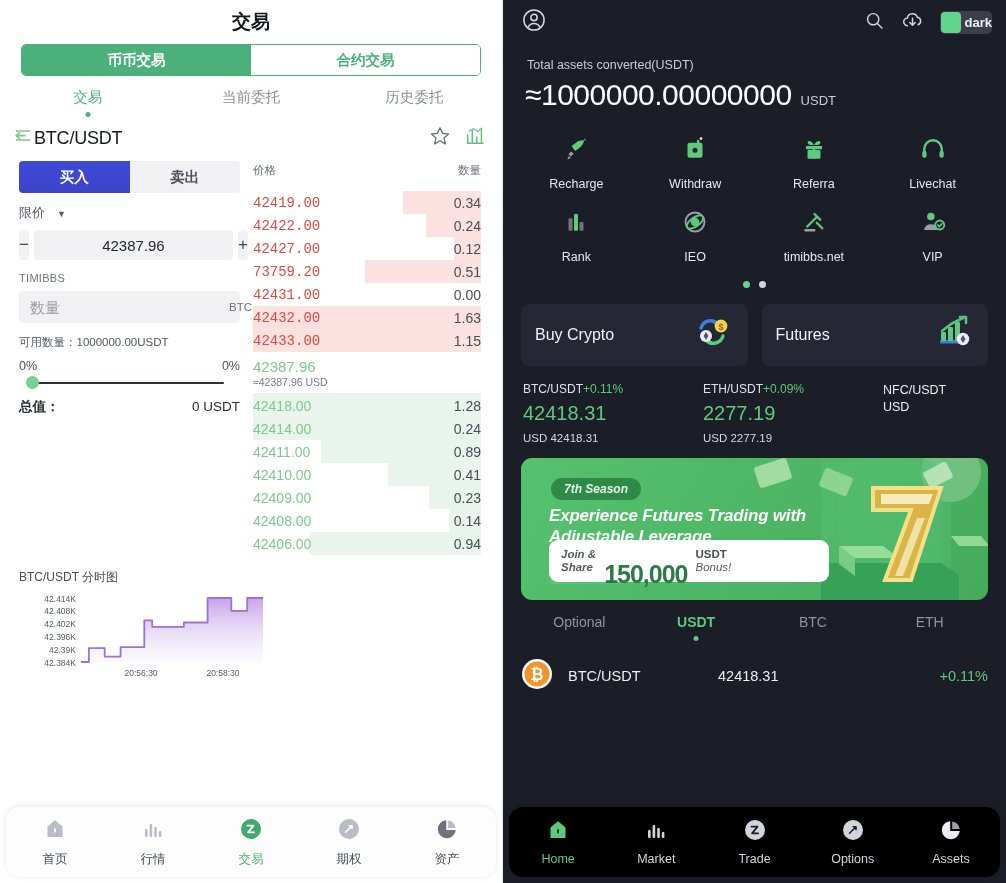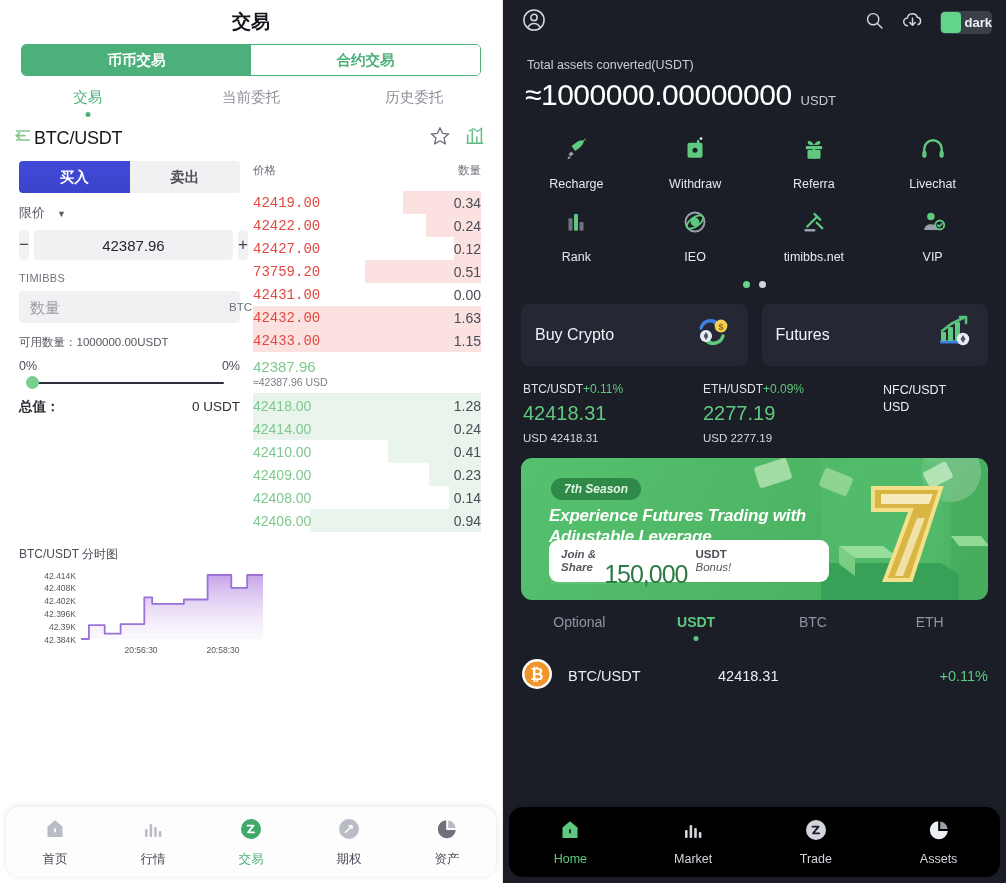--- a/index.html
+++ b/index.html
@@ -217,21 +217,21 @@
     position: absolute; left: 28px; top: 47px; width: 300px;
     font-size: 17px; font-weight: 700; color: #ffffff; line-height: 21px;
     font-style: italic; letter-spacing: -0.2px;
   }
   .bn-pill {
     position: absolute; left: 28px; bottom: 18px; width: 280px; height: 42px;
     background: #ffffff; border-radius: 9px; display: flex; align-items: center;
     padding: 0 12px; gap: 8px;
   }
   .bn-join { font-size: 11.5px; font-style: italic; color: #55585f; line-height: 13px; font-weight: 700;}
-  .bn-num { font-size: 25px; font-weight: 400; color: #2c7a44; letter-spacing: -1px; margin-top: 26px; }
+  .bn-num { font-size: 25px; font-weight: 700; color: #2c7a44; letter-spacing: -1px; margin-top: 26px; }
   .bn-usdt { font-size: 11.5px; font-weight: 700; color: #4a4d54; line-height: 13px; }
   .bn-bonus { font-size: 11.5px; font-style: italic; color: #55585f; line-height: 13px; }
 
   .mkt-tabs { display: flex; padding: 14px 18px 0 18px; }
   .mkt-tab {
     flex: 1; text-align: center; font-size: 14px; color: #9094a0;
     position: relative; padding-bottom: 14px; cursor: pointer;
   }
   .mkt-tab.active { color: #5fc97f; font-weight: 700; }
   .mkt-tab.active::after {
@@ -387,20 +387,25 @@
         <div id="bids">
             <div class="book-row bid">
               <div class="depth" style="width: 100%;"></div>
               <span class="bk-price">42418.00</span>
               <span class="bk-amt">1.28</span>
             </div>
             <div class="book-row bid">
               <div class="depth" style="width: 100%;"></div>
               <span class="bk-price">42414.00</span>
               <span class="bk-amt">0.24</span>
+            </div>
+            <div class="book-row bid">
+              <div class="depth" style="width: 70%;"></div>
+              <span class="bk-price">42411.00</span>
+              <span class="bk-amt">0.89</span>
             </div>
             <div class="book-row bid">
               <div class="depth" style="width: 41%;"></div>
               <span class="bk-price">42410.00</span>
               <span class="bk-amt">0.41</span>
             </div>
             <div class="book-row bid">
               <div class="depth" style="width: 23%;"></div>
               <span class="bk-price">42409.00</span>
               <span class="bk-amt">0.23</span>
@@ -757,20 +762,29 @@
           <svg width="24" height="24" viewBox="0 0 24 24">
               <circle cx="12" cy="12" r="10" fill="#d2d5dc"></circle>
               <path d="M8.4 8.6h6.2l-5.6 6.8h6.2" stroke="#1b1d27" stroke-width="1.7" fill="none" stroke-linecap="round" stroke-linejoin="round"></path>
             </svg>
         </span>
         <span class="tab-lbl">Trade</span>
       </div>
       <div class="tab-item">
         <span>
           <svg width="24" height="24" viewBox="0 0 24 24">
+              <circle cx="12" cy="12" r="10" fill="#d2d5dc"></circle>
+              <path d="M8.6 15.2 15 8.8M12.2 8.8H15v2.8" stroke="#1b1d27" stroke-width="1.6" fill="none" stroke-linecap="round" stroke-linejoin="round"></path>
+            </svg>
+        </span>
+        <span class="tab-lbl">Options</span>
+      </div>
+      <div class="tab-item">
+        <span>
+          <svg width="24" height="24" viewBox="0 0 24 24">
               <path d="M11.2 3.2A9 9 0 1 0 20.8 13H11.2z" fill="#eceef3"></path>
               <path d="M13.2 3.4V11h7.5a8.9 8.9 0 0 0-7.5-7.6z" fill="#9aa0ab"></path>
             </svg>
         </span>
         <span class="tab-lbl">Assets</span>
       </div>
     </div>
   </div>
 </div>
 

